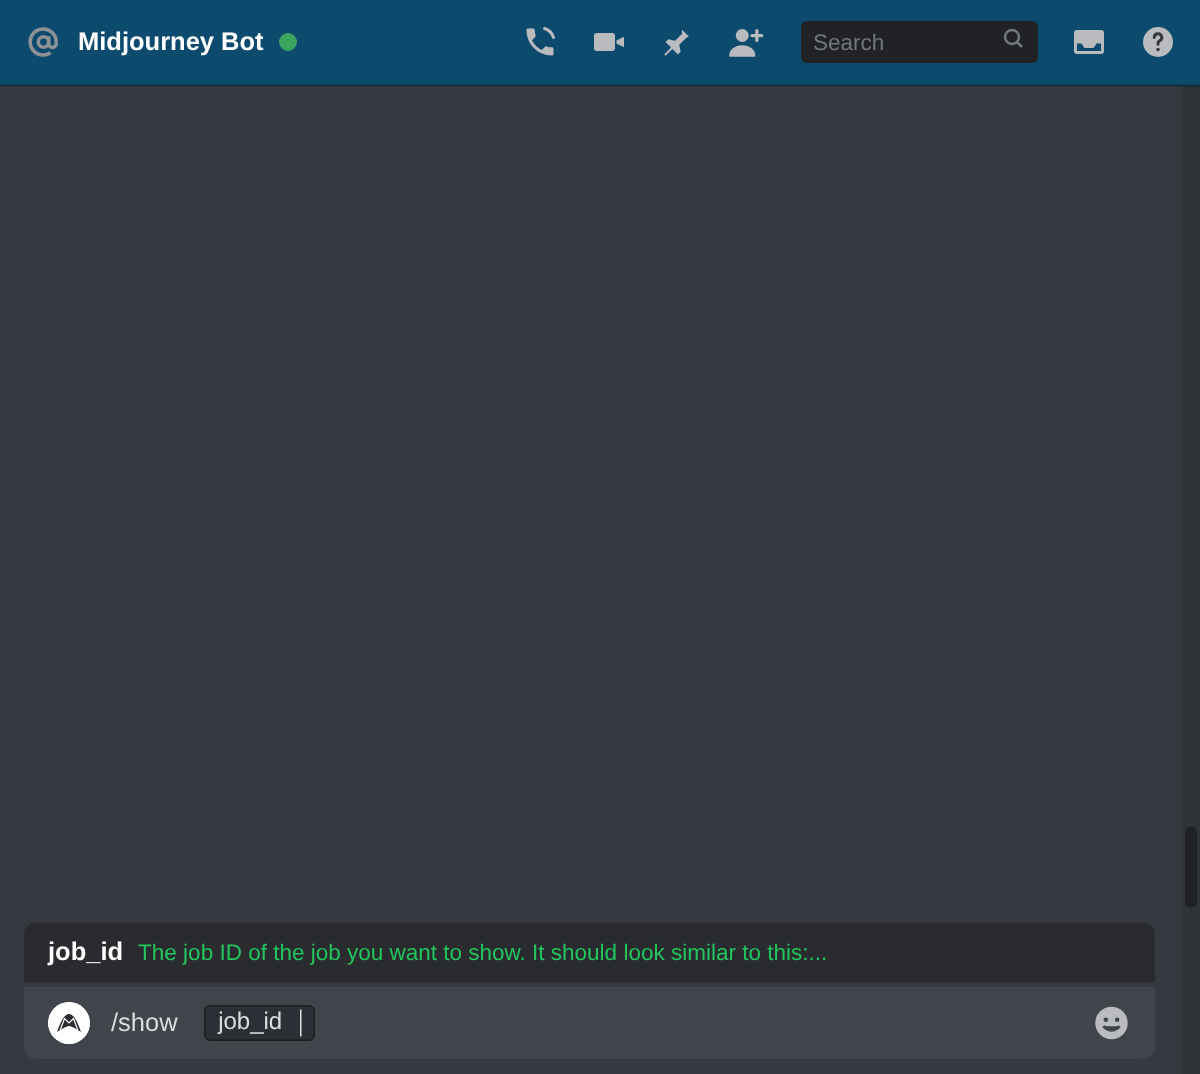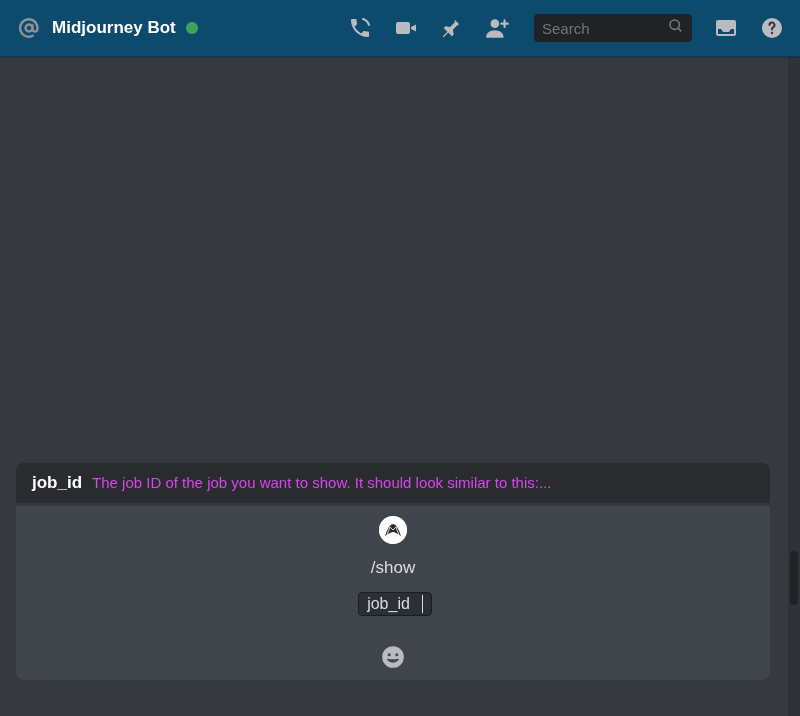--- a/index.html
+++ b/index.html
@@ -106,50 +106,49 @@
       position: absolute;
       right: 2px;
       width: 8px;
       border-radius: 4px;
       background: #202225;
       top: 494px;
       height: 54px;
     }
     .bottom-section {
       position: absolute;
-      bottom: 36px;
+      bottom: 10px;
       left: 16px;
       right: 30px;
     }
     .hint-bar {
       background: #292b2f;
       border-radius: 8px 8px 0 0;
       padding: 10px 16px;
       display: flex;
       align-items: baseline;
       gap: 10px;
     }
     .hint-label {
       color: #ffffff;
       font-weight: 700;
       font-size: 17px;
     }
     .hint-desc {
-      color: #d946ef;
+      color: #22c55e;
       font-size: 15px;
     }
     .input-bar {
       background: #40444b;
       border-radius: 0 0 8px 8px;
       margin-top: 3px;
       padding: 10px 16px;
       display: flex;
       align-items: center;
       gap: 14px;
-      flex-direction: column;
     }
     .bot-avatar {
       width: 28px;
       height: 28px;
       border-radius: 50%;
       background: #ffffff;
       display: flex;
       align-items: center;
       justify-content: center;
       overflow: hidden;

